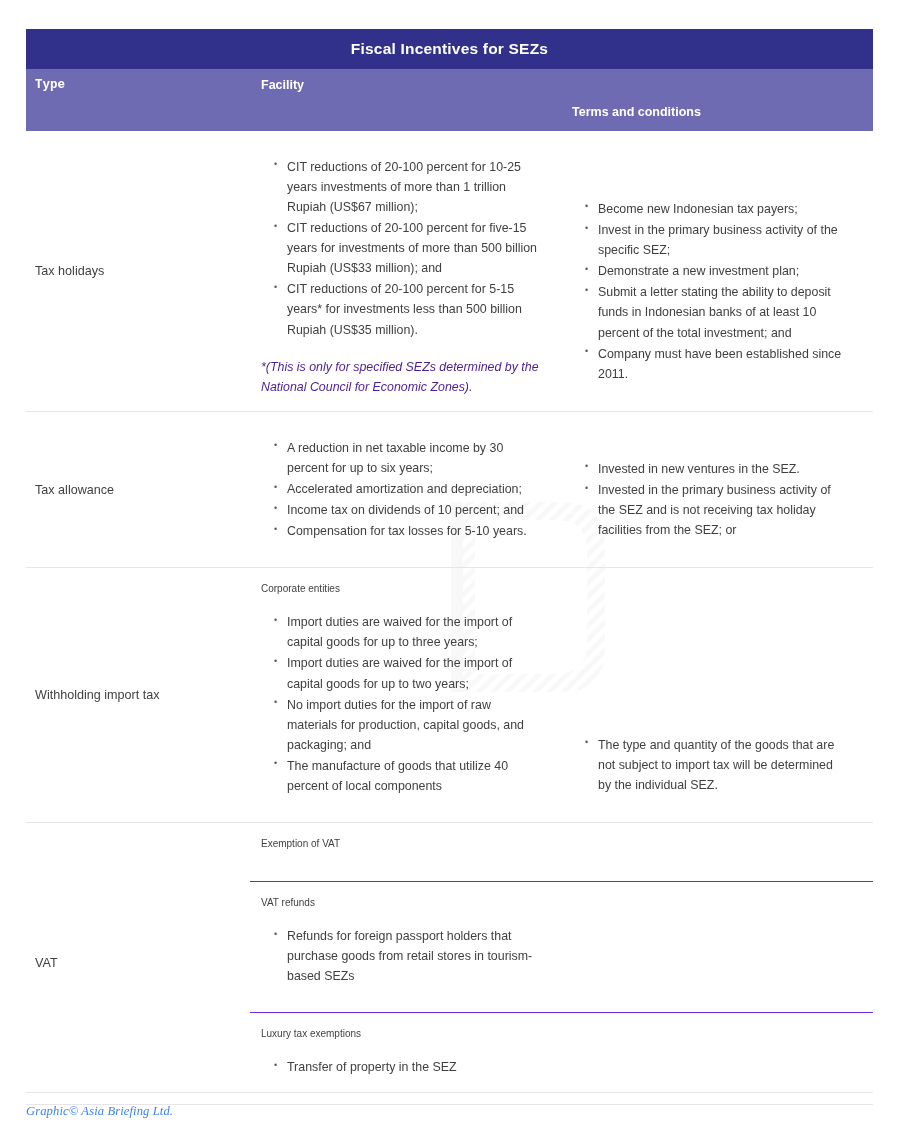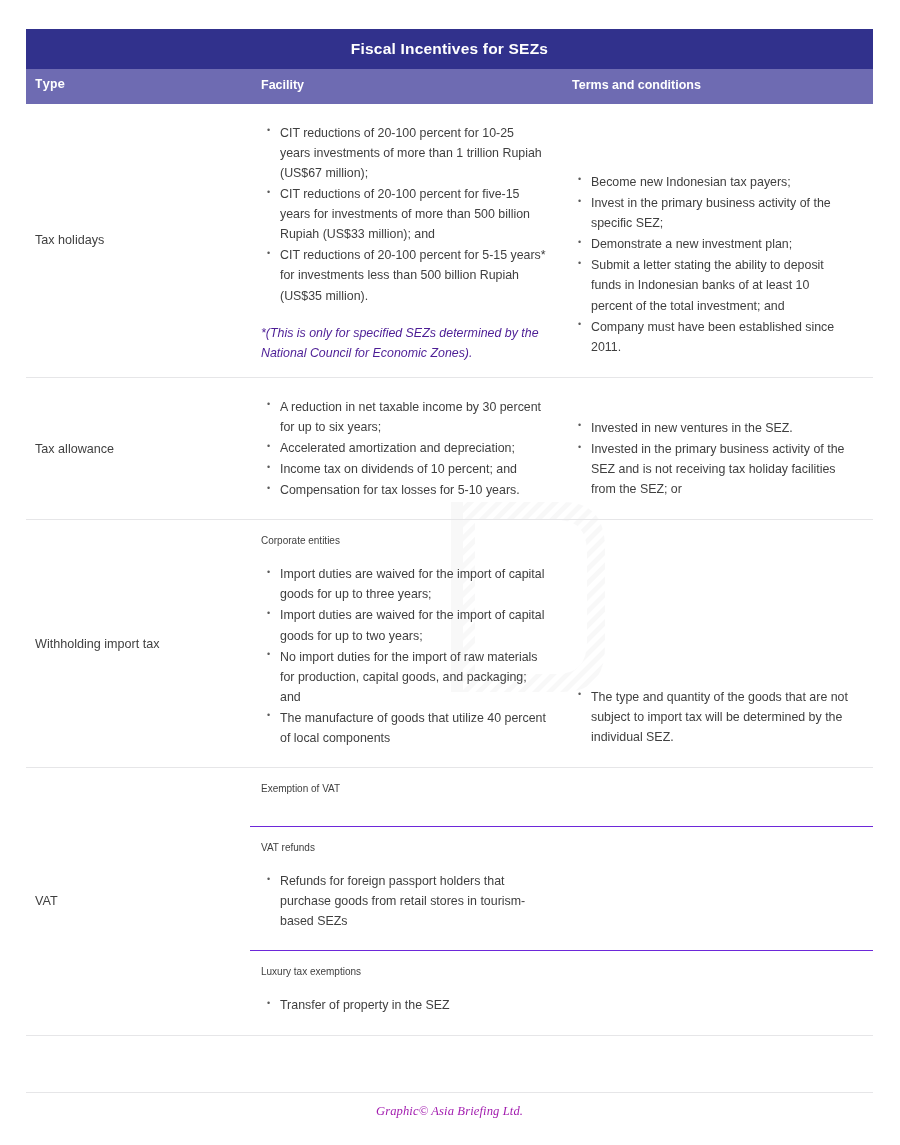--- a/index.html
+++ b/index.html
@@ -47,21 +47,21 @@
     background: #6e6bb2;
     color: #ffffff;
     font-size: 12.5px;
     font-weight: bold;
     display: flex;
     padding: 10px 0 11px 0;
     line-height: 1.1;
   }
   .c-type    { width: 224px; box-sizing: border-box; padding-left: 9px; font-family: Liberation Mono, monospace; }
   .c-fac     { width: 315px; box-sizing: border-box; padding-left: 11px; }
-  .c-terms   { flex: 1;      box-sizing: border-box; padding-left: 7px; }
+  .c-terms   { flex: 1;      box-sizing: border-box; padding-left: 7px; margin-top: 27px; }
 
   
   .row {
     display: flex;
     border-bottom: 1px solid #e6e6e8;
     background: transparent;
     position: relative;
   }
   .row:last-of-type { border-bottom: 1px solid #e6e6e8; }
 
@@ -88,21 +88,21 @@
     font-size: 12.4px;
     color: #3f3f3f;
     display: flex;
     align-items: flex-end;
   }
   .cell-terms.top { align-items: flex-start; }
 
   
   ul.bl {
     list-style: none;
-    margin: 5px;
+    margin: 12px;
     padding: 0;
   }
   ul.bl > li {
     position: relative;
     padding-left: 14px;
     margin: 0 0 1px 0;
     line-height: 1.62;
   }
   ul.bl > li::before {
     content: "\2022";
@@ -147,25 +147,25 @@
     position: absolute;
     left: 26px;
     top: 1092px;
     width: 847px;
   }
   .footer-rule {
     border-top: 1px solid #e6e6e8;
     width: 100%;
   }
   .credit {
-    text-align: center;
+    text-align: left;
     font-family: "Liberation Serif", serif;
     font-style: italic;
     font-size: 12.6px;
-    color: #a21caf;
+    color: #3b82f6;
     padding-top: 11px;
     letter-spacing: .1px;
   }
 
   
   .watermark {
     position: absolute;
     left: 445px;
     top: 496px;
     width: 165px;

